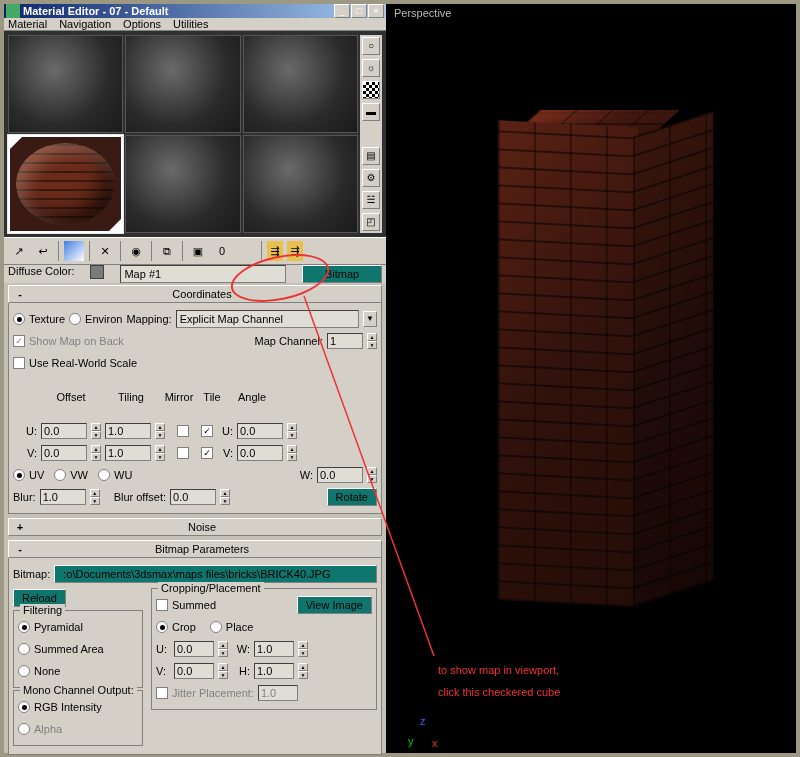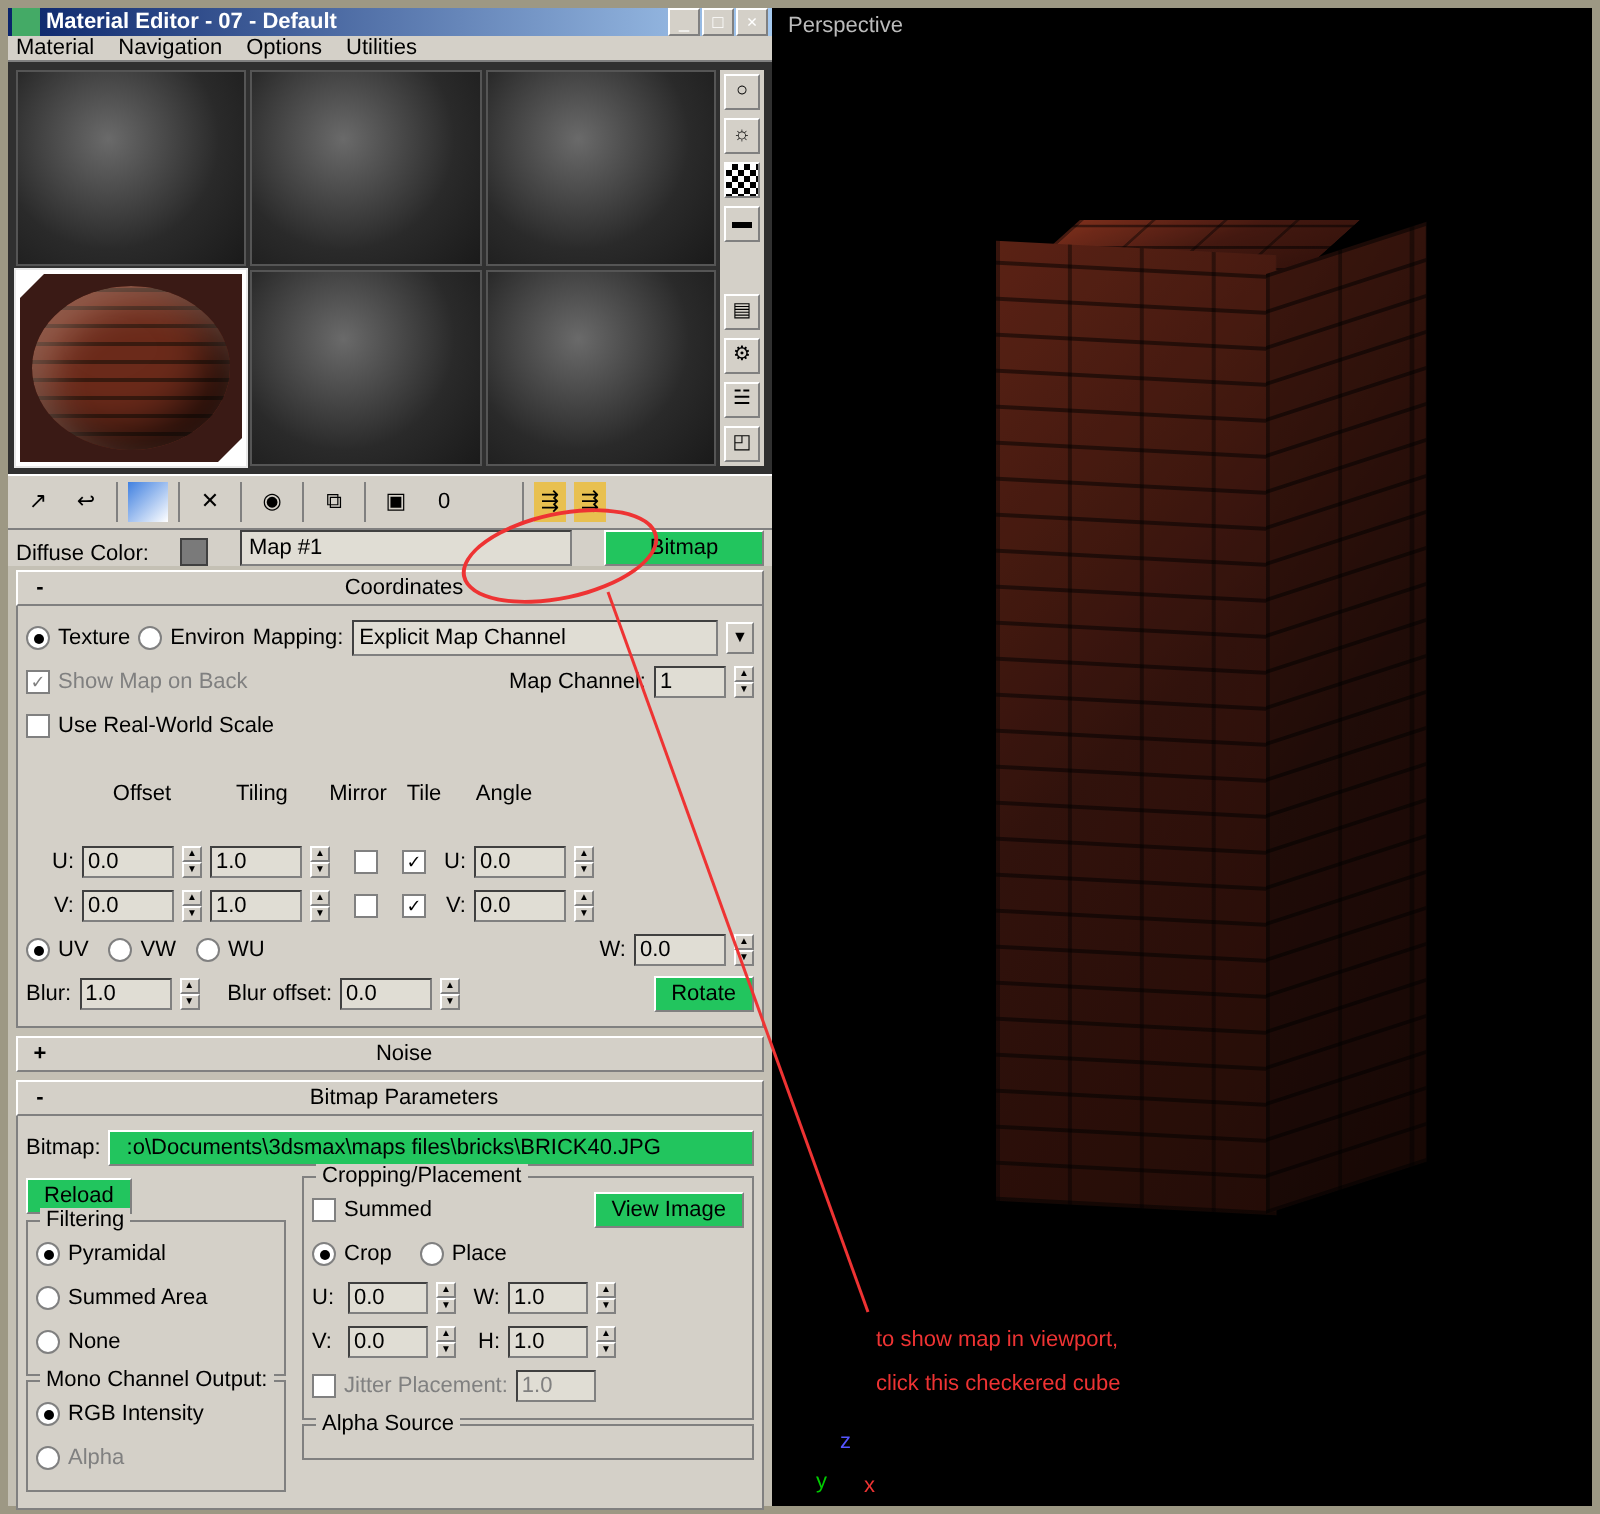--- a/index.html
+++ b/index.html
@@ -23,25 +23,25 @@
 .brick-ball{position:absolute;inset:6px;border-radius:50%;background:repeating-linear-gradient(0deg,#6b2a1a 0 7px,#3a1a0f 7px 9px),repeating-linear-gradient(90deg,rgba(0,0,0,0) 0 12px,rgba(0,0,0,.4) 12px 14px);box-shadow:inset 8px 8px 18px rgba(255,220,200,.3),inset -10px -10px 20px rgba(0,0,0,.7)}
 .sidecol{width:22px;display:flex;flex-direction:column;align-items:center;gap:4px;padding:2px;background:#d4d0c8;margin-left:2px}
 .sideico{width:18px;height:18px;background:#d4d0c8;border:1px solid #808080;border-top-color:#fff;border-left-color:#fff;font-size:10px;text-align:center;line-height:16px}
 .sideico.blank{border:none;background:transparent}
 .checker{background-image:linear-gradient(45deg,#000 25%,transparent 25%,transparent 75%,#000 75%),linear-gradient(45deg,#000 25%,#fff 25%,#fff 75%,#000 75%);background-size:6px 6px;background-position:0 0,3px 3px}
 .toolbar{height:28px;background:#d4d0c8;display:flex;align-items:center;padding:2px 4px;gap:2px;border-top:1px solid #fff;border-bottom:1px solid #808080}
 .tbtn{width:22px;height:22px;background:#d4d0c8;border:1px solid #d4d0c8;font-size:11px;text-align:center;line-height:20px;cursor:pointer}
 .tbtn.colored{background:linear-gradient(135deg,#4080e0,#fff)}
 .tbtn.tall{width:18px}
 .tsep{width:1px;height:20px;background:#808080;margin:0 2px}
-.mnrow{height:22px;background:#d4d0c8;display:flex;align-items:flex-end;padding:0 4px;gap:16px}
+.mnrow{height:22px;background:#d4d0c8;display:flex;align-items:flex-start;padding:0 4px;gap:16px}
 .lbl{font-size:11px}
 .dd{flex:1;height:18px;background:#e0ddd4;border:1px solid #808080;border-top-color:#404040;border-left-color:#404040;padding:0 3px;display:flex;align-items:center;font-size:11px}
 .ddarr{width:14px;height:16px;background:#d4d0c8;border:1px solid #808080;border-top-color:#fff;border-left-color:#fff;text-align:center;font-size:8px;line-height:14px}
-.btn{background:#22c55e;border:1px solid #808080;border-top-color:#fff;border-left-color:#fff;padding:2px 8px;font-size:11px;cursor:pointer}
+.btn{background:#0f766e;border:1px solid #808080;border-top-color:#fff;border-left-color:#fff;padding:2px 8px;font-size:11px;cursor:pointer}
 .panel{margin:2px 4px;background:#d4d0c8}
 .rolluphd{height:18px;background:#d4d0c8;border:1px solid #808080;border-top-color:#fff;border-left-color:#fff;display:flex;align-items:center;padding:0 4px;font-size:11px}
 .rolluphd .pm{width:14px;text-align:center;font-weight:bold}
 .rolluphd .rt{flex:1;text-align:center}
 .rollbody{border:1px solid #808080;border-top:none;padding:4px;font-size:11px}
 .row{display:flex;align-items:center;gap:4px;margin:2px 0;min-height:20px}
 .cb{width:12px;height:12px;background:#fff;border:1px solid #808080;display:inline-block;text-align:center;font-size:9px;line-height:10px}
 .rb{width:12px;height:12px;border-radius:50%;background:#fff;border:1px solid #808080;display:inline-flex;align-items:center;justify-content:center}
 .rb.on::after{content:"";width:5px;height:5px;border-radius:50%;background:#000}
 .inp{height:16px;background:#e0ddd4;border:1px solid #808080;border-top-color:#404040;border-left-color:#404040;padding:0 2px;font-size:11px;line-height:14px}
@@ -342,23 +342,20 @@
                     <div>▲</div>
                     <div>▼</div>
                   </div>
             </div>
             <div class="row grey">
               <span class="cb grey"></span>
               <span>Jitter Placement:</span>
               <span class="inp grey" style="width:40px">1.0</span>
             </div>
           </div>
-          <div class="fieldset" style="height:18px">
-            <div class="leg">Alpha Source</div>
-          </div>
         </div>
       </div>
     </div>
   </div>
 </div>
 
 <div class="right">
   <div class="viewport">
     <span class="persplabel">Perspective</span>
     <div class="pillar">

